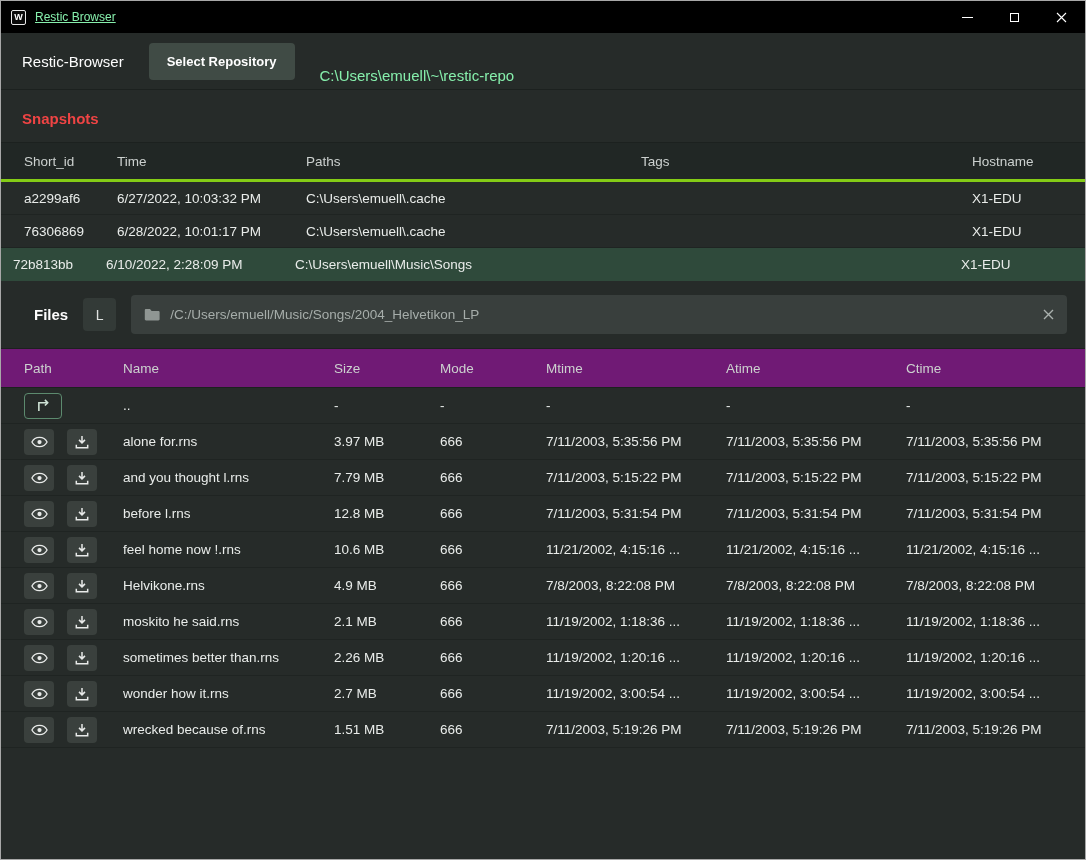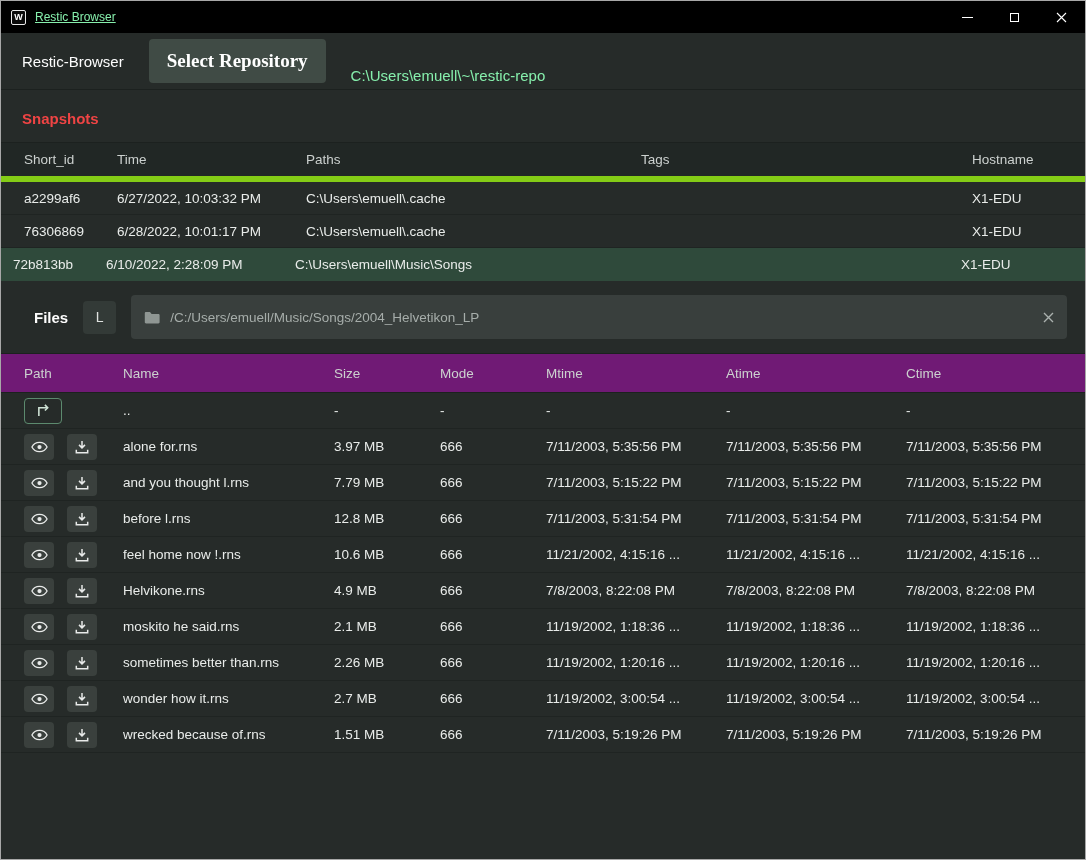--- a/index.html
+++ b/index.html
@@ -30,59 +30,59 @@
   .max-glyph { width:9px; height:9px; border:1px solid #fff; display:block; }
   
   .header {
     height:57px; display:flex; align-items:center;
     padding:0 21px; gap:25px;
     border-bottom:1px solid #1c211f;
   }
   .app-name { font-size:15px; font-weight:normal; color:#fdfdfd; }
   .select-repo-btn {
     background:#404b45; border:none; border-radius:4px;
-    color:#fff; font-weight:bold; font-size:19px;
-    font-family:Liberation Serif, serif;
+    color:#fff; font-weight:bold; font-size:13px;
+    font-family:Liberation Sans, sans-serif;
     padding:11px 18px; cursor:pointer;
   }
   .repo-path { font-size:15px; color:#86efac;margin-top:28px; }
   
   .section-heading {
     padding:20px 21px 15px 21px;
     font-size:15px; font-weight:bold; color:#ef4444;
   }
   
   .snap-head, .snap-row {
     display:grid;
     grid-template-columns:93px 189px 335px 331px 1fr;
     align-items:center; padding:0 23px;
   }
   .snap-head {
     height:40px; background:#212725;
-    border-top:1px solid #1c211f; border-bottom:6px solid #84cc16;
+    border-top:1px solid #1c211f; border-bottom:3px solid #84cc16;
     color:#ccd1cf; font-size:13.5px;
   }
   .snap-row {
     height:33px; font-size:13.5px; color:#e9ecea;
     border-bottom:1px solid #1f2422; cursor:pointer;
   }
   .snap-row.selected { background:#2f4a3b; border-bottom-color:#2f4a3b;padding-left:12px; }
   
   .files-bar {
     display:flex; align-items:center;
     padding:14px 18px 14px 33px; gap:15px;
   }
   .files-title { font-size:15px; font-weight:bold; color:#fdfdfd; }
   .tree-btn {
     width:33px; height:33px; background:#333a37; border:none; border-radius:4px;
     color:#dfe2e0; font-size:14px; font-family:"Liberation Sans", sans-serif;
     cursor:pointer; flex:none;
   }
   .path-bar {
-    flex:1; height:44px; background:#393f3d; border-radius:4px;
+    flex:1; height:39px; background:#393f3d; border-radius:4px;
     display:flex; align-items:center; gap:10px; padding:0 13px;
     color:#a6adaa; font-size:13.5px;
   }
   .path-clear { margin-left:auto; cursor:pointer; display:flex; align-items:center; }
   
   .file-head, .file-row {
     display:grid;
     grid-template-columns:99px 211px 106px 106px 180px 180px 1fr;
     align-items:center; padding:0 23px;
   }

